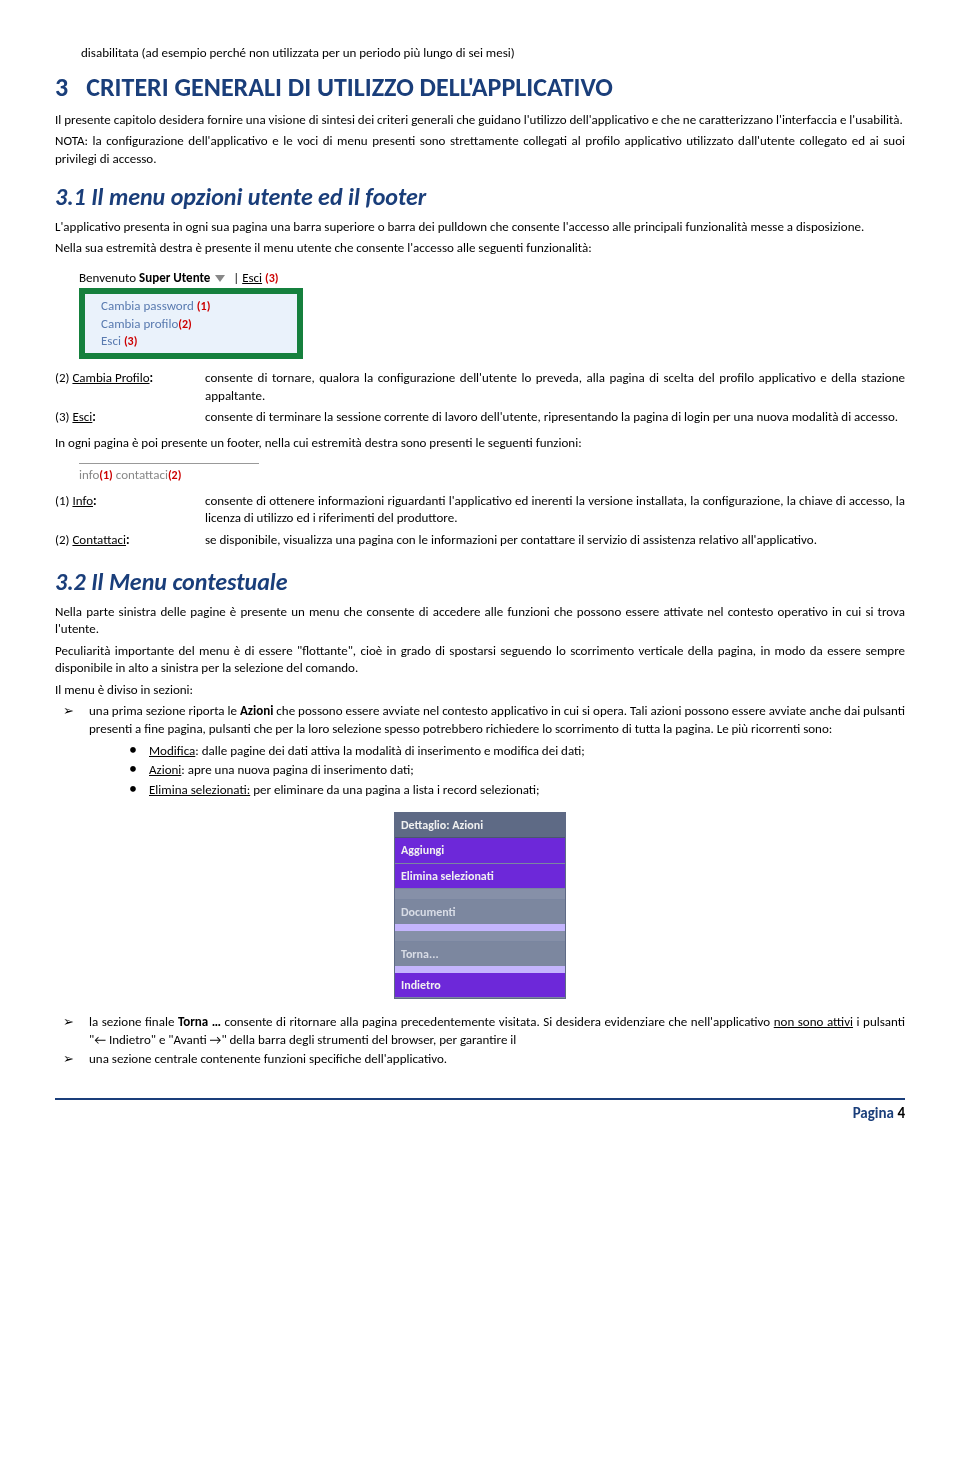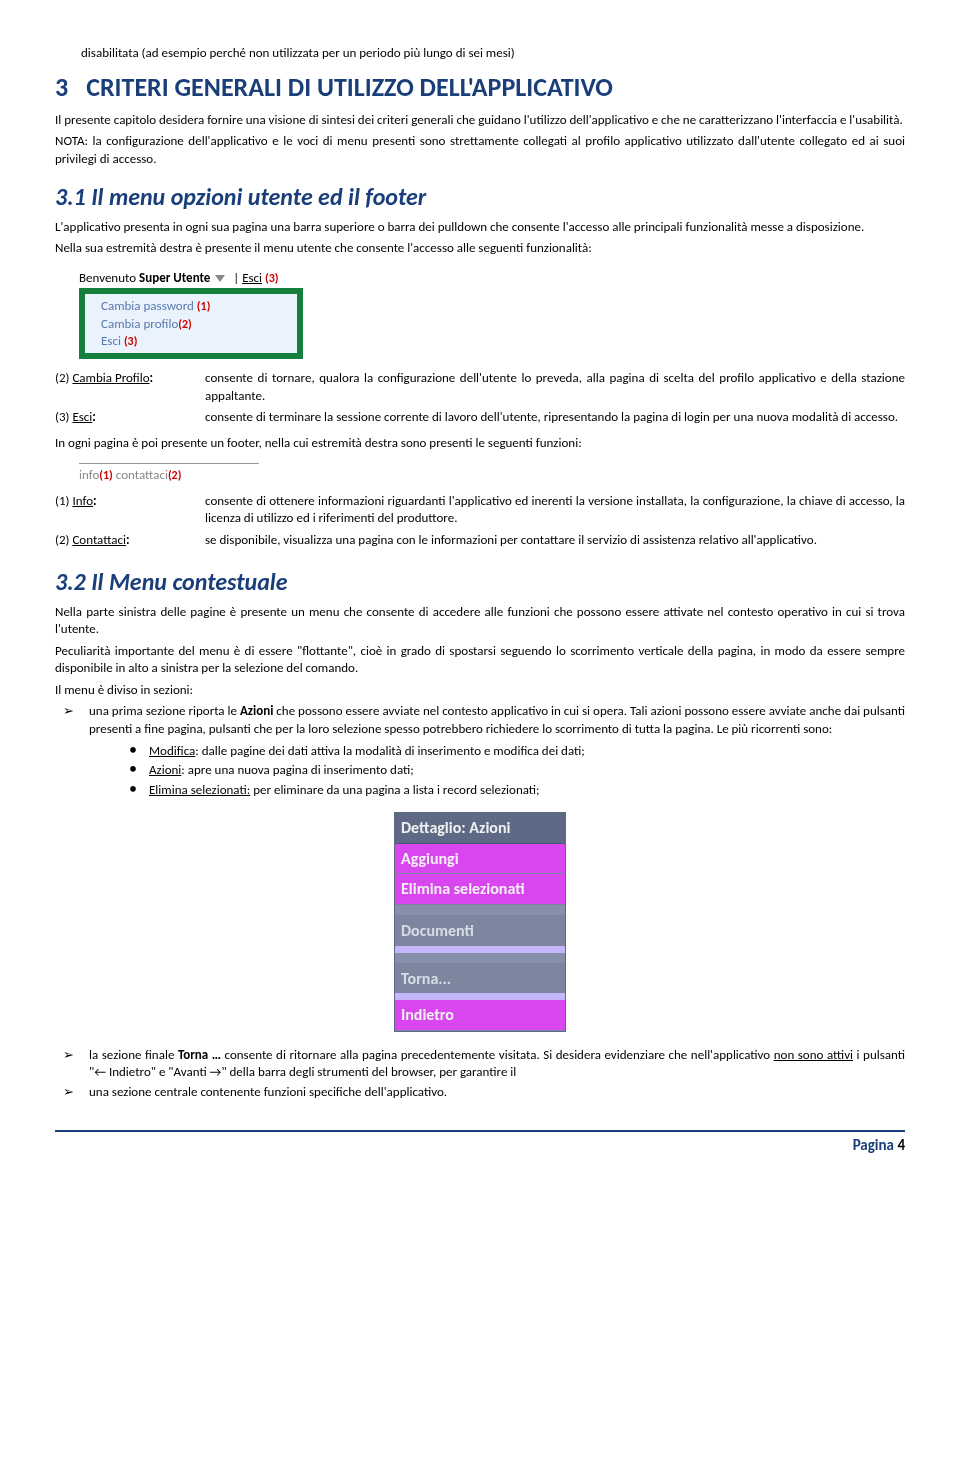--- a/index.html
+++ b/index.html
@@ -58,27 +58,27 @@
     margin-top: 2px;
   }
   .red-num { color: #c00; font-weight: bold; font-size: 12px; }
   
   .footer-img { margin: 12px 0 8px 24px; border-top: 1px solid #999; width: 180px; padding-top: 2px; font-size: 13px; color: #888; }
   .footer-img span.dot::before { content: " "; }
   
   .ctx-wrap { display: flex; justify-content: center; margin: 14px 0; }
   .ctx-menu {
     width: 170px;
-    font-size: 16px;
+    font-size: 12px;
     font-weight: bold;
     color: #f0f0f0;
     border: 1px solid #5e6a85;
   }
   .ctx-header { background: #5e6a85; padding: 4px 6px; border-bottom: 1px solid #4a5670; }
-  .ctx-item { background: #d946ef; padding: 4px 6px; border-bottom: 1px solid #7a86a0; cursor: pointer; }
+  .ctx-item { background: #6d28d9; padding: 4px 6px; border-bottom: 1px solid #7a86a0; cursor: pointer; }
   .ctx-sep { background: #8690a8; height: 10px; border-bottom: 1px solid #7a86a0; }
   .ctx-section { background: #7c879f; padding: 4px 6px; border-bottom: 7px solid #c4b5fd; color: #d8dce6; }
   .page-footer {
     border-top: 2px solid #1a3e7a;
     margin-top: 30px;
     padding-top: 3px;
     text-align: right;
     font-size: 15px;
     color: #1a3e7a;
     font-weight: bold;

